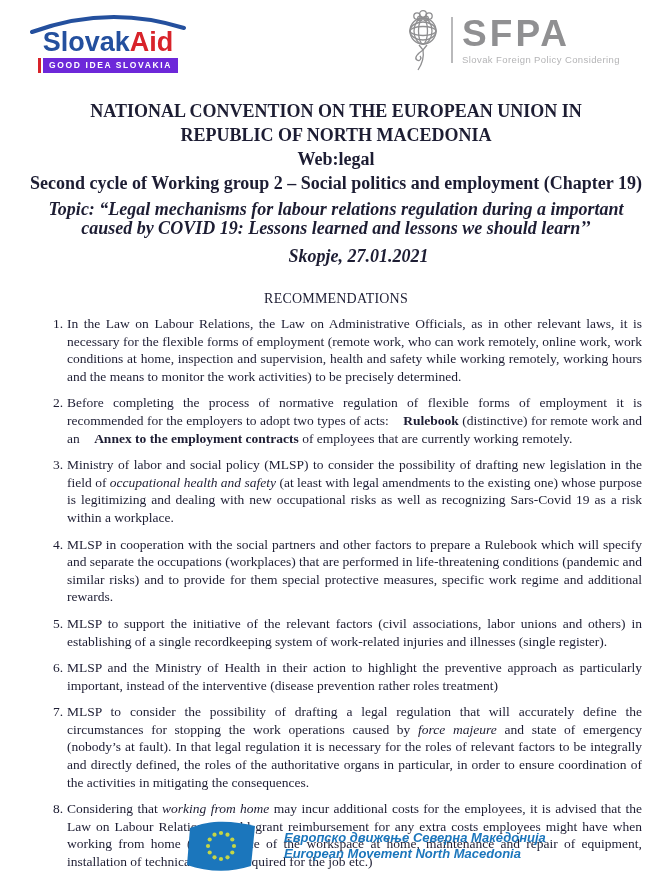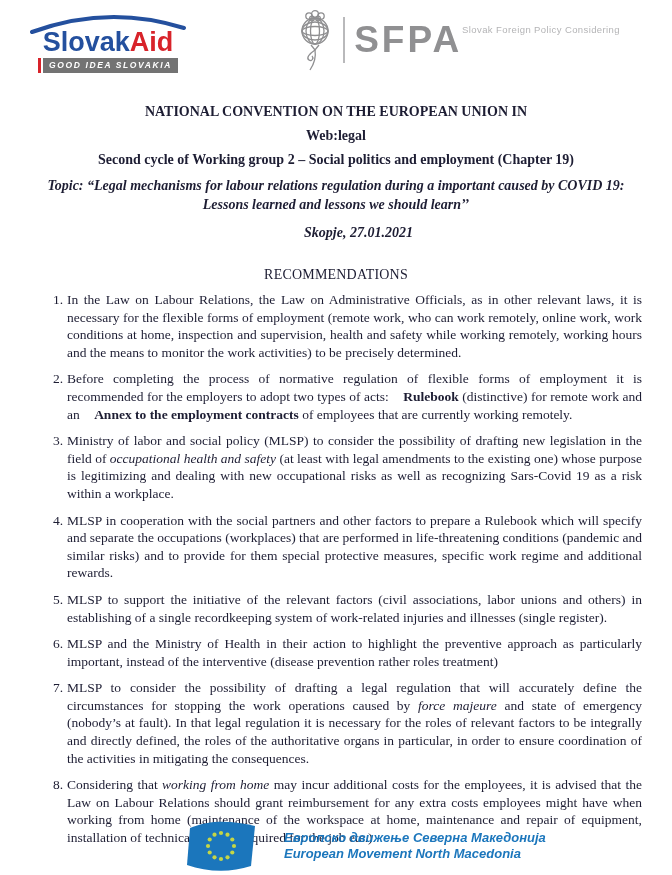--- a/index.html
+++ b/index.html
@@ -19,39 +19,39 @@
   .slovakaid{width:162px;display:flex;flex-direction:column;align-items:center;}
   .sa-arc{display:block;margin-bottom:-6px;}
   .sa-word{font-family:"Liberation Sans",sans-serif;font-weight:bold;font-size:27px;line-height:28px;letter-spacing:0;text-align:center;}
   .sa-word .blue{color:#24509e;}
   .sa-word .red{color:#d8232a;}
   .sa-banner{
     margin-top:2px;display:flex;align-items:stretch;height:15px;
   }
   .sa-redbar{width:3px;background:#d8232a;margin-right:2px;}
   .sa-banner-text{
-    background:#737373;color:#ffffff;
+    background:#6d28d9;color:#ffffff;
     font-family:"Liberation Sans",sans-serif;font-weight:bold;
     font-size:8.5px;letter-spacing:1.6px;line-height:15px;
-    padding:0 6px;white-space:nowrap;font-style:italic;
+    padding:0 6px;white-space:nowrap;
   }
   .sfpa{display:flex;align-items:center;}
   .sfpa-icon{margin-right:7px;}
   .sfpa-divider{width:2px;height:46px;background:#b9b9bb;margin-right:9px;}
-  .sfpa-col{display:flex;flex-direction:row;justify-content:center;}
+  .sfpa-col{display:flex;flex-direction:column;justify-content:center;}
   .sfpa-acronym{
     font-family:"Liberation Sans",sans-serif;font-weight:bold;
     font-size:37px;line-height:36px;color:#909092;letter-spacing:3px;
   }
   .sfpa-subtitle{
     font-family:"Liberation Sans",sans-serif;
     font-size:9.5px;color:#b4b4b6;letter-spacing:0.4px;margin-top:2px;white-space:nowrap;
   }
   
-  .titleblock{margin-top:22px;text-align:center;font-weight:bold;font-size:14px;}
+  .titleblock{margin-top:22px;text-align:center;font-weight:bold;font-size:18px;}
   .t-line{margin:0 auto 9px auto;line-height:15px;}
   .t-topic{font-style:italic;max-width:614px;line-height:19px;margin-bottom:7px;}
   .t-skopje{font-style:italic;margin-top:11px;padding-left:45px;}
   
   .rec-heading{
     text-align:center;font-weight:normal;font-size:14px;
     margin:27px 0 8px 0;letter-spacing:0.2px;
   }
   .rec-list{margin:0 30px 0 53px;width:589px;}
   .rec-item{
@@ -114,20 +114,21 @@
       <div class="sfpa-divider"></div>
       <div class="sfpa-col">
         <div class="sfpa-acronym">SFPA</div>
         <div class="sfpa-subtitle">Slovak Foreign Policy Considering</div>
       </div>
     </div>
   </div>
 
   <div class="titleblock">
     <div class="t-line">NATIONAL CONVENTION ON THE EUROPEAN UNION IN</div>
+    <div class="t-line">REPUBLIC OF NORTH MACEDONIA</div>
     <div class="t-line">Web:legal</div>
     <div class="t-line">Second cycle of Working group 2 – Social politics and employment (Chapter 19)</div>
     <div class="t-line t-topic">Topic: “Legal mechanisms for labour relations regulation during a important caused by COVID 19: Lessons learned and lessons we should learn’’</div>
     <div class="t-line t-skopje">Skopje, 27.01.2021</div>
   </div>
 
   <div class="rec-heading">RECOMMENDATIONS</div>
   <div class="rec-list">
       <div class="rec-item"><span class="rec-num">1.</span><span>In the Law on Labour Relations, the Law on Administrative Officials, as in other relevant laws, it is necessary for the flexible forms of employment (remote work, who can work remotely, online work, work conditions at home, inspection and supervision, health and safety while working remotely, working hours and the means to monitor the work activities) to be precisely determined.</span></div>
       <div class="rec-item"><span class="rec-num">2.</span><span>Before completing the process of normative regulation of flexible forms of employment it is recommended for the employers to adopt two types of acts: </span><span class="seg-bold">Rulebook</span><span> (distinctive) for remote work and an </span><span class="seg-bold">Annex to the employment contracts</span><span> of employees that are currently working remotely.</span></div>

